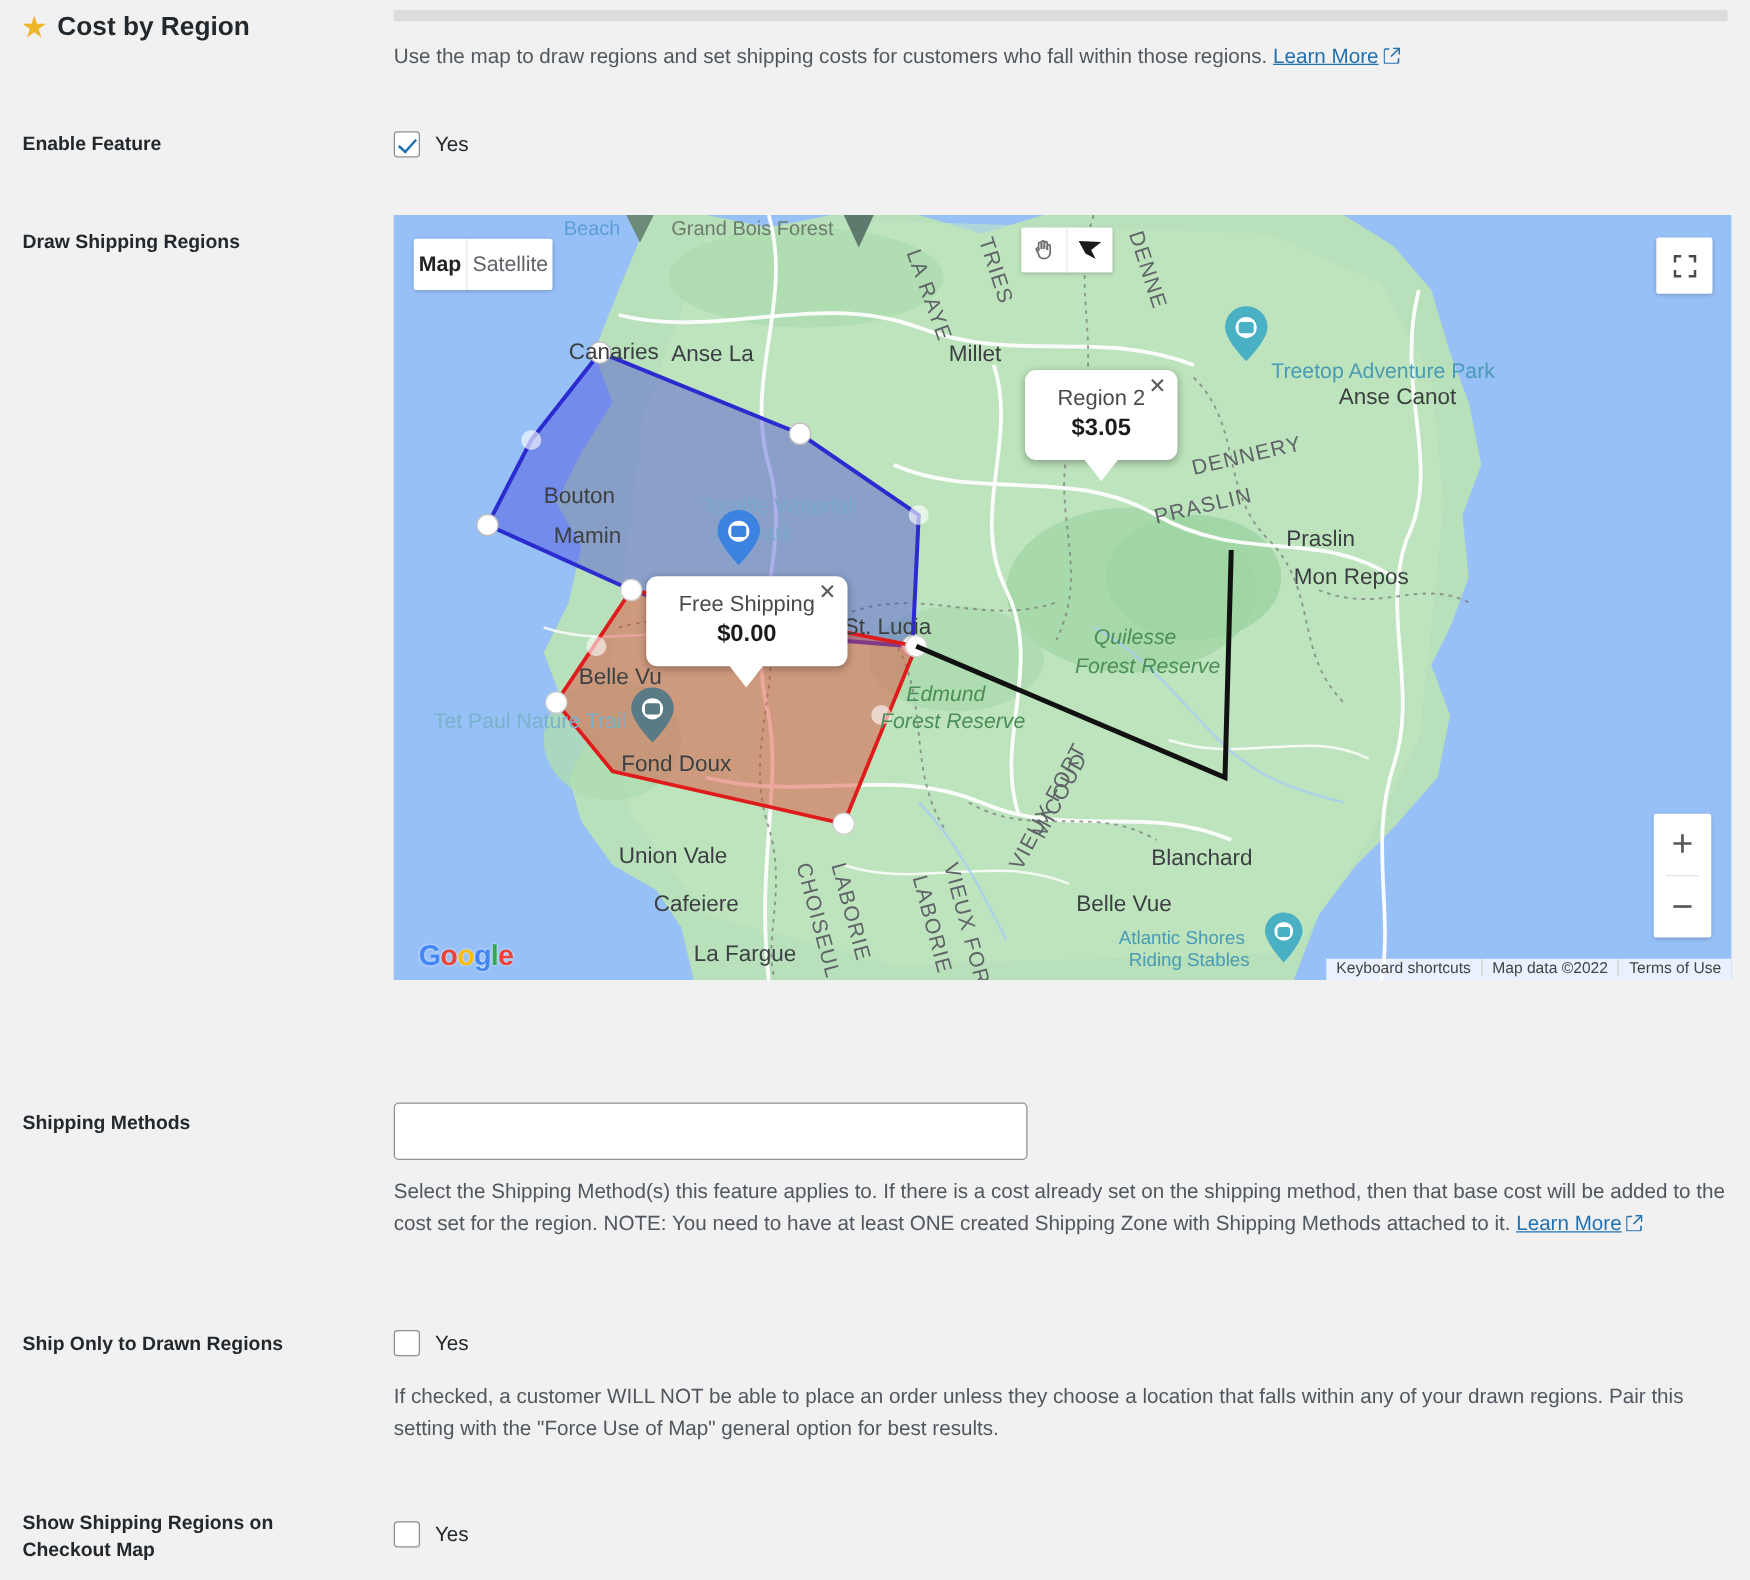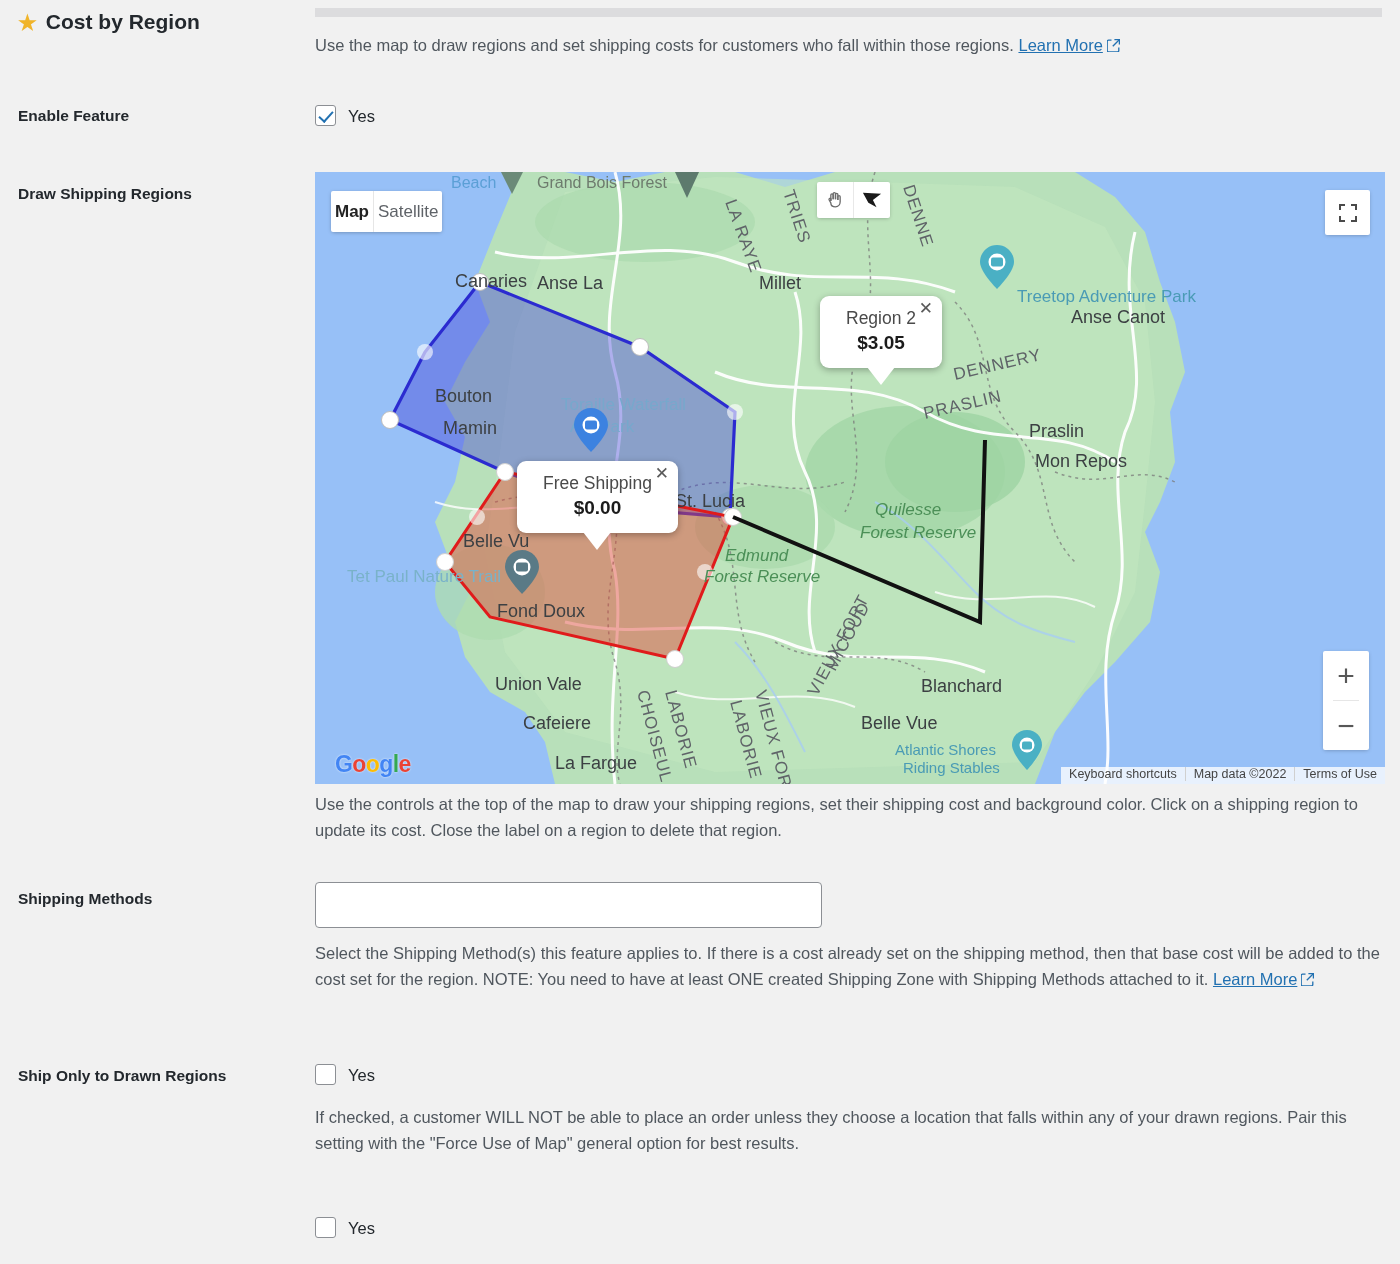--- a/index.html
+++ b/index.html
@@ -495,21 +495,20 @@
 
     <div class="google-logo"><span class="g1">G</span><span class="g2">o</span><span class="g3">o</span><span class="g4">g</span><span class="g5">l</span><span class="g6">e</span></div>
 
     <div class="map-attrib">
       <span>Keyboard shortcuts</span>
       <span>Map data ©2022</span>
       <span>Terms of Use</span>
     </div>
   </div>
 
-  <div class="help" style="position:absolute; left:315px; top:791px; width:1075px;">Use the controls at the top of the map to draw your shipping regions, set their shipping cost and background color. Click on a shipping region to update its cost. Close the label on a region to delete that region.</div>
 
   <div class="row-label" style="top:888px;">Shipping Methods</div>
   <div class="row-field" style="top:882px;">
     <input class="sel-box" type="text" value="" placeholder="" style="">
   </div>
   <div class="help" style="position:absolute; left:315px; top:940px; width:1080px;">
     <span>Select the Shipping Method(s) this feature applies to. If there is a cost already set on the shipping method, then that base cost will be added to the cost set for the region. NOTE: You need to have at least ONE created Shipping Zone with Shipping Methods attached to it.</span>
     <a class="learn" href="#"><span>Learn More</span><span class="ext-icon"><svg width="13" height="13" viewBox="0 0 13 13">
             <path d="M4.5 1.2h-3A1.3 1.3 0 0 0 .2 2.5v9A1.3 1.3 0 0 0 1.5 12.8h9a1.3 1.3 0 0 0 1.3-1.3v-3" fill="none" stroke="#2271b1" stroke-width="1.3"></path>
             <path d="M7.4.6h5v5" fill="none" stroke="#2271b1" stroke-width="1.3"></path>
@@ -519,20 +518,21 @@
 
   <div class="row-label" style="top:1065px;">Ship Only to Drawn Regions</div>
   <div class="row-field" style="top:1064px;">
     <label class="cb-wrap">
       <span class="cb"></span>
       <span class="cb-label">Yes</span>
     </label>
   </div>
   <div class="help" style="position:absolute; left:315px; top:1104px; width:1080px;">If checked, a customer WILL NOT be able to place an order unless they choose a location that falls within any of your drawn regions. Pair this setting with the "Force Use of Map" general option for best results.</div>
 
+  <div class="row-label" style="top:1208px; width:270px;">Show Shipping Regions on Checkout Map</div>
   <div class="row-field" style="top:1217px;">
     <label class="cb-wrap">
       <span class="cb"></span>
       <span class="cb-label">Yes</span>
     </label>
   </div>
 
 </div>
 
 </body></html>

